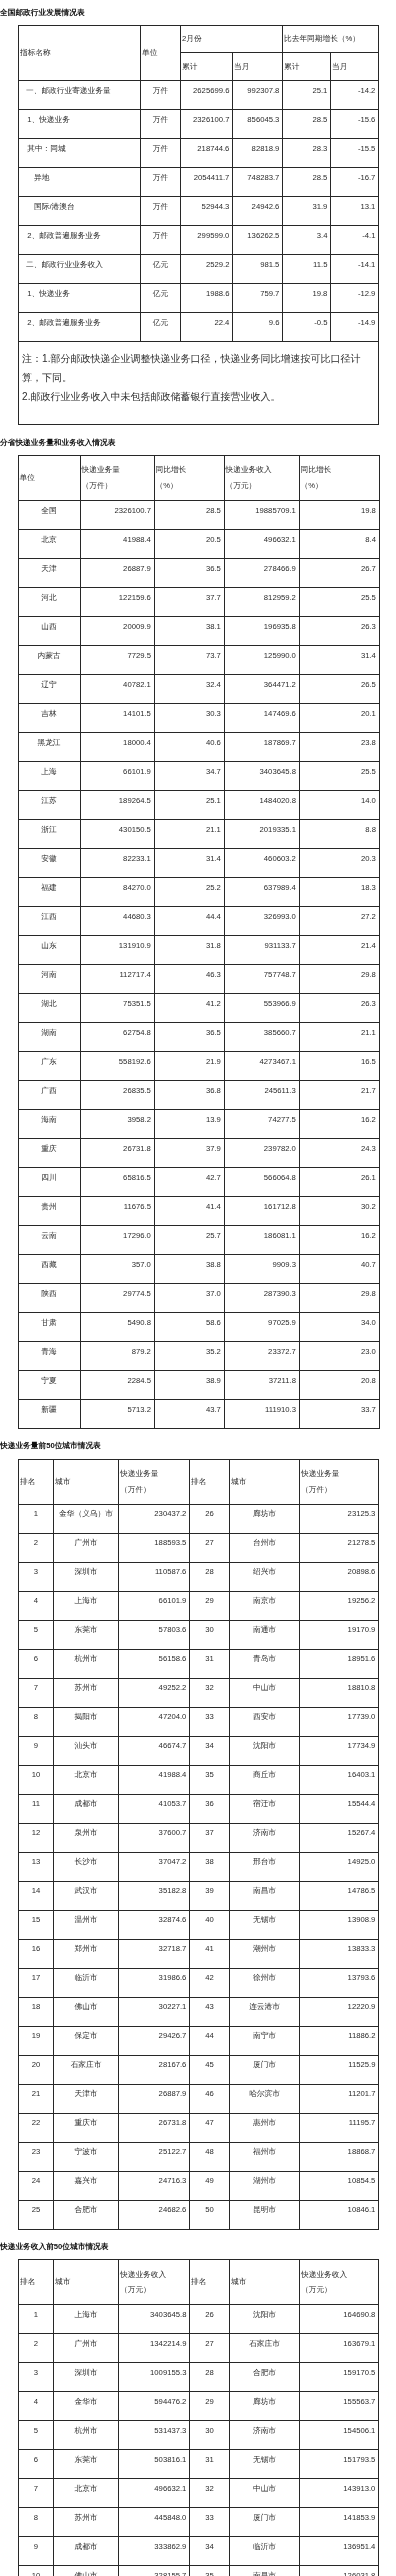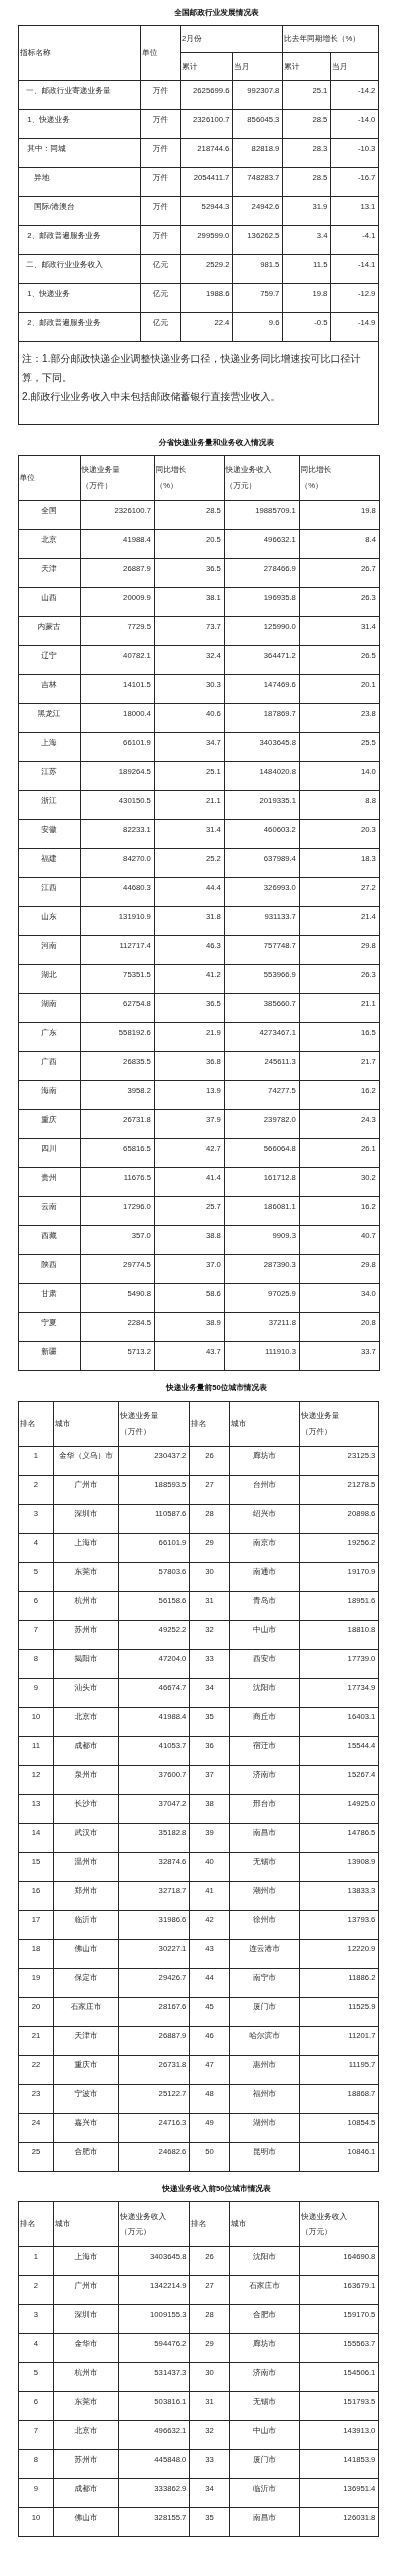--- a/index.html
+++ b/index.html
@@ -3,26 +3,25 @@
 <meta charset="utf-8">
 <style>
   html,body{margin:0;padding:0;background:#ffffff;}
   body{
     width:397px;
     font-family:"Liberation Sans","DejaVu Sans",sans-serif;
     color:#262626;
   }
   .page{width:397px;padding-top:3.1px;}
   h2.tbl-title{
-    text-align:center;
+    text-align:left;
     font-size:7.7px;
     font-weight:bold;
     color:#111;
     margin:5.2px 0 6.7px;
-    padding-left:36px;
   }
   h2.tbl-title.later{margin:12.4px 0 7.2px;}
   table.rpt{
     border-collapse:collapse;
     table-layout:fixed;
     width:360px;
     margin:0 auto;
   }
   table.rpt th, table.rpt td{
     border:1px solid #272727;
@@ -100,29 +99,29 @@
           <td class="trn">992307.8</td>
           <td class="trn">25.1</td>
           <td class="trn">-14.2</td>
         </tr>
         <tr>
           <td class="tl ind1">1、快递业务</td>
           <td class="tc">万件</td>
           <td class="trn">2326100.7</td>
           <td class="trn">856045.3</td>
           <td class="trn">28.5</td>
-          <td class="trn">-14.0</td>
+          <td class="trn">-15.6</td>
         </tr>
         <tr>
           <td class="tl ind1">其中：同城</td>
           <td class="tc">万件</td>
           <td class="trn">218744.6</td>
           <td class="trn">82818.9</td>
           <td class="trn">28.3</td>
-          <td class="trn">-10.3</td>
+          <td class="trn">-15.5</td>
         </tr>
         <tr>
           <td class="tl ind2">异地</td>
           <td class="tc">万件</td>
           <td class="trn">2054411.7</td>
           <td class="trn">748283.7</td>
           <td class="trn">28.5</td>
           <td class="trn">-16.7</td>
         </tr>
         <tr>
@@ -215,20 +214,27 @@
           <td class="trn">8.4</td>
         </tr>
         <tr>
           <td class="tc">天津</td>
           <td class="trn">26887.9</td>
           <td class="trn">36.5</td>
           <td class="trn">278466.9</td>
           <td class="trn">26.7</td>
         </tr>
         <tr>
+          <td class="tc">河北</td>
+          <td class="trn">122159.6</td>
+          <td class="trn">37.7</td>
+          <td class="trn">812959.2</td>
+          <td class="trn">25.5</td>
+        </tr>
+        <tr>
           <td class="tc">山西</td>
           <td class="trn">20009.9</td>
           <td class="trn">38.1</td>
           <td class="trn">196935.8</td>
           <td class="trn">26.3</td>
         </tr>
         <tr>
           <td class="tc">内蒙古</td>
           <td class="trn">7729.5</td>
           <td class="trn">73.7</td>
@@ -388,20 +394,27 @@
           <td class="trn">37.0</td>
           <td class="trn">287390.3</td>
           <td class="trn">29.8</td>
         </tr>
         <tr>
           <td class="tc">甘肃</td>
           <td class="trn">5490.8</td>
           <td class="trn">58.6</td>
           <td class="trn">97025.9</td>
           <td class="trn">34.0</td>
+        </tr>
+        <tr>
+          <td class="tc">青海</td>
+          <td class="trn">879.2</td>
+          <td class="trn">35.2</td>
+          <td class="trn">23372.7</td>
+          <td class="trn">23.0</td>
         </tr>
         <tr>
           <td class="tc">宁夏</td>
           <td class="trn">2284.5</td>
           <td class="trn">38.9</td>
           <td class="trn">37211.8</td>
           <td class="trn">20.8</td>
         </tr>
         <tr>
           <td class="tc">新疆</td>

